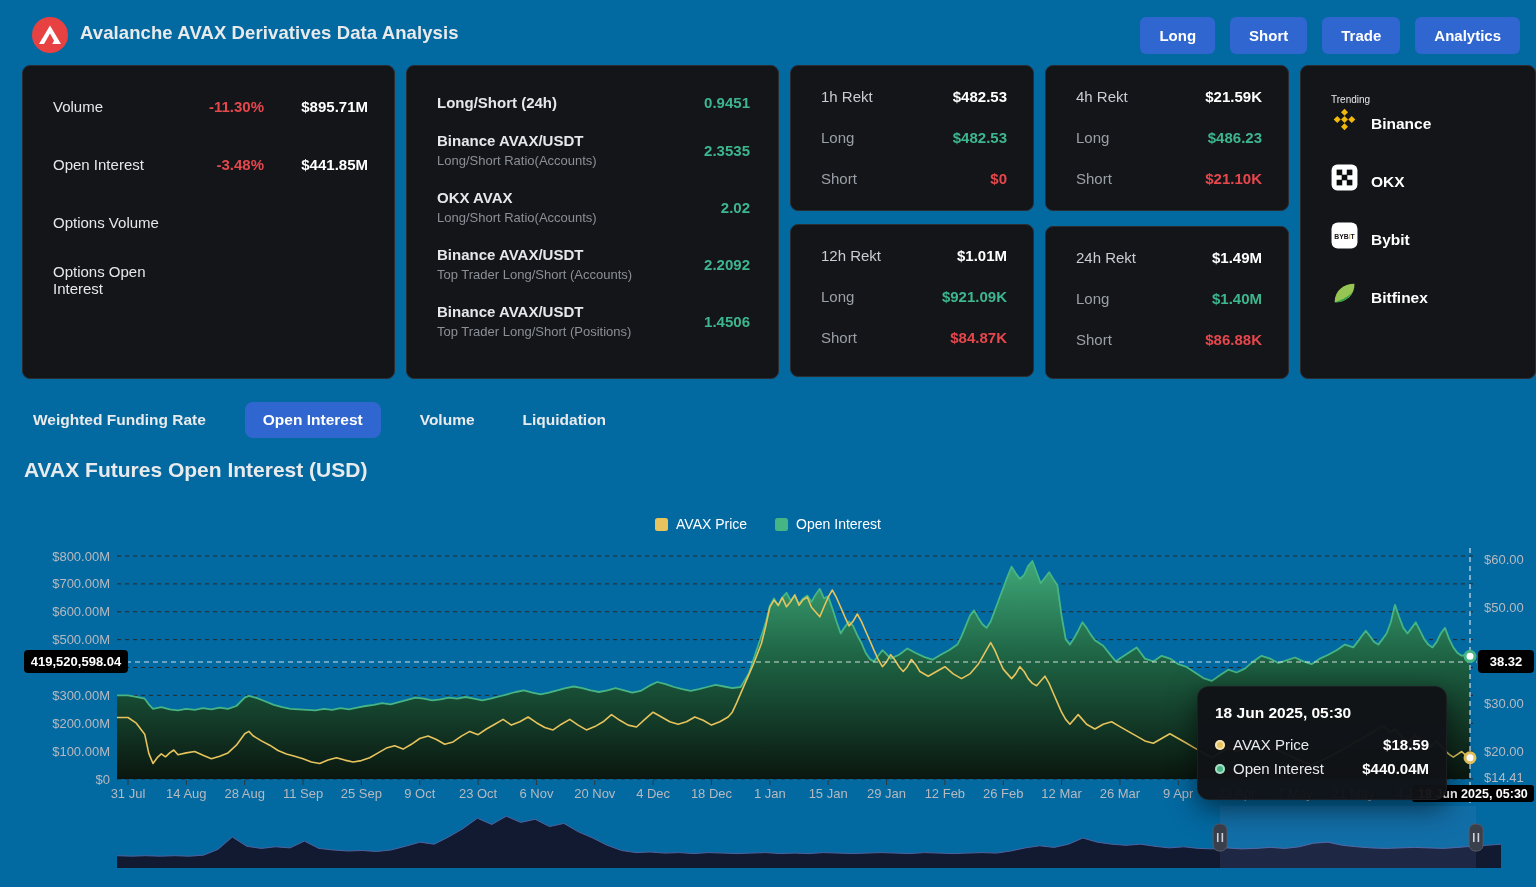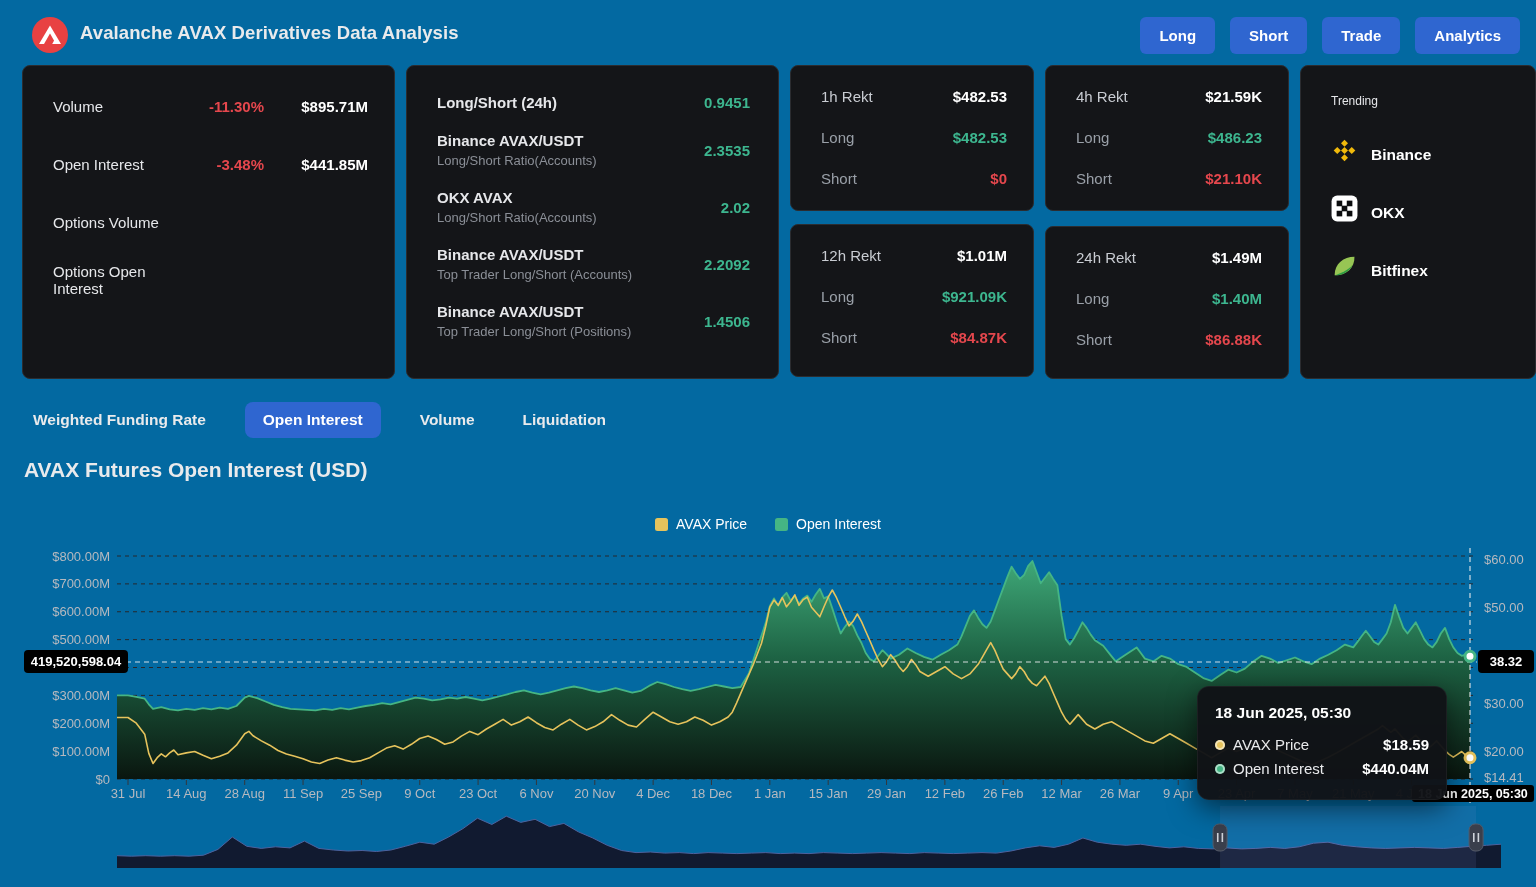--- a/index.html
+++ b/index.html
@@ -27,21 +27,21 @@
   .r-sub{font-size:13px;color:#8b8f97;line-height:19px;}
   .r-val{color:#3db68f;font-weight:700;font-size:15px;}
   .rekt{padding:20px 26px 0 30px;}
   .k-row{display:flex;align-items:center;height:20px;margin-bottom:21px;font-size:15px;}
   .k-period{flex:1;color:#c9ccd2;}
   .k-label{flex:1;color:#9aa0a8;}
   .k-total{color:#fff;font-weight:700;}
   .k-long{color:#3db68f;font-weight:600;}
   .k-short{color:#e5474d;font-weight:600;}
   .trending-card{left:1300px;top:65px;width:236px;height:314px;padding:28px 0 0 30px;}
-  .t-title{font-size:12px;color:#e6e7ea;margin-bottom:28px;}
+  .t-title{font-size:10px;color:#e6e7ea;}
   .t-item{display:flex;align-items:flex-end;gap:13px;height:28px;margin-bottom:30px;cursor:pointer;}
   .t-ico{width:27px;height:27px;display:flex;align-items:center;justify-content:center;}
   .t-name{font-size:15.5px;font-weight:700;color:#fff;}
   
   #tabs{position:absolute;left:24px;top:402px;display:flex;align-items:center;gap:30px;height:36px;}
   .tab{font-size:15.5px;font-weight:700;color:#e9eaec;padding:0 9px;cursor:pointer;line-height:36px;border-radius:8px;}
   .tab.active{background:#2f66d0;color:#fff;padding:0 18px;}
   
   h2{position:absolute;left:24px;top:458px;margin:0;font-size:21px;font-weight:700;}
   .legend{position:absolute;left:0;top:516px;width:1536px;display:flex;justify-content:center;gap:28px;font-size:14px;color:#fff;}
@@ -234,20 +234,29 @@
           <g fill="#0b0c0e">
             <rect x="5" y="5" width="5" height="5"></rect>
               <rect x="14" y="5" width="5" height="5"></rect>
             <rect x="9.5" y="9.5" width="5" height="5"></rect>
             <rect x="5" y="14" width="5" height="5"></rect>
               <rect x="14" y="14" width="5" height="5"></rect>
           </g>
         </svg>
       </span>
       <span class="t-name">OKX</span>
+    </div>
+    <div class="t-item">
+      <span class="t-ico">
+        <svg width="27" height="27" viewBox="0 0 26 26">
+          <rect x="0.5" y="0.5" width="25" height="25" rx="6" fill="#fff"></rect>
+          <text x="13" y="16.2" text-anchor="middle" font-family="Liberation Sans,sans-serif" font-weight="bold" font-size="6.6" fill="#11100f">BYB<tspan fill="#f7a600">I</tspan>T</text>
+        </svg>
+      </span>
+      <span class="t-name">Bybit</span>
     </div>
     <div class="t-item">
       <span class="t-ico">
         <svg width="27" height="27" viewBox="0 0 26 26">
           <path d="M3.5 21.5 C3.5 10 12 3.8 22.6 3.6 C22.9 14.5 14.5 21.9 3.5 21.5 Z" fill="#97c554"></path>
           <path d="M3.5 21.5 C10 21.8 17.5 18.5 20.8 11.2 C16 17.2 8.5 19.6 3.5 21.5 Z" fill="#2e9e44"></path>
         </svg>
       </span>
       <span class="t-name">Bitfinex</span>
     </div>

